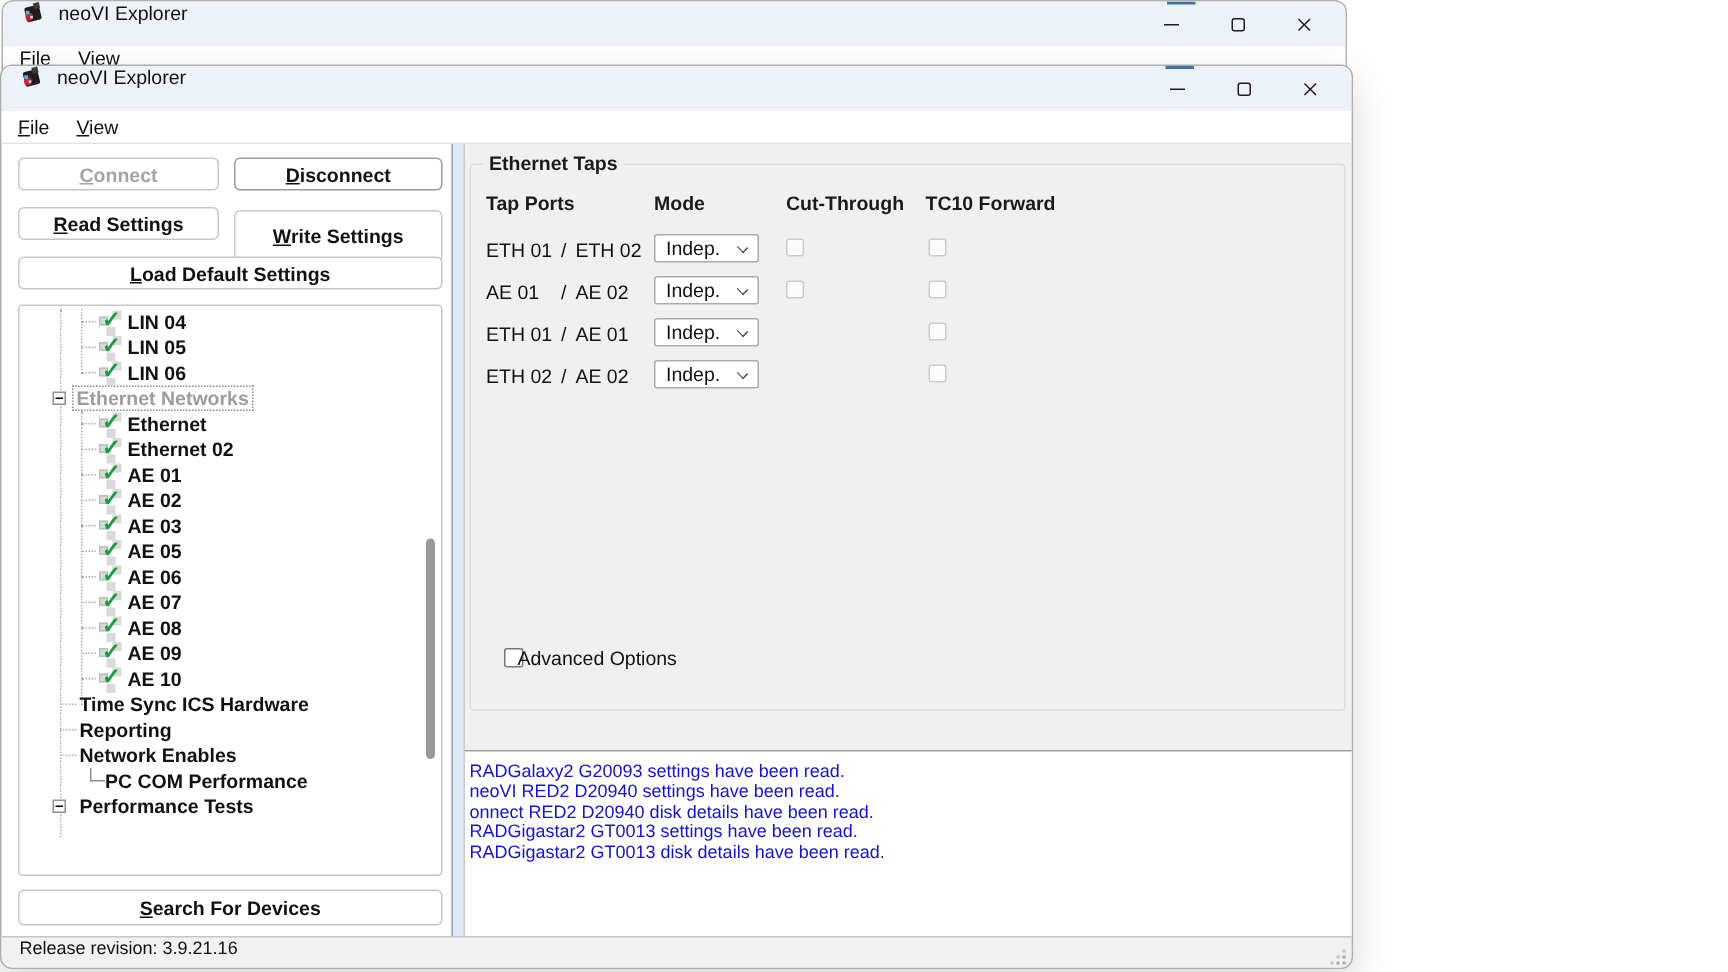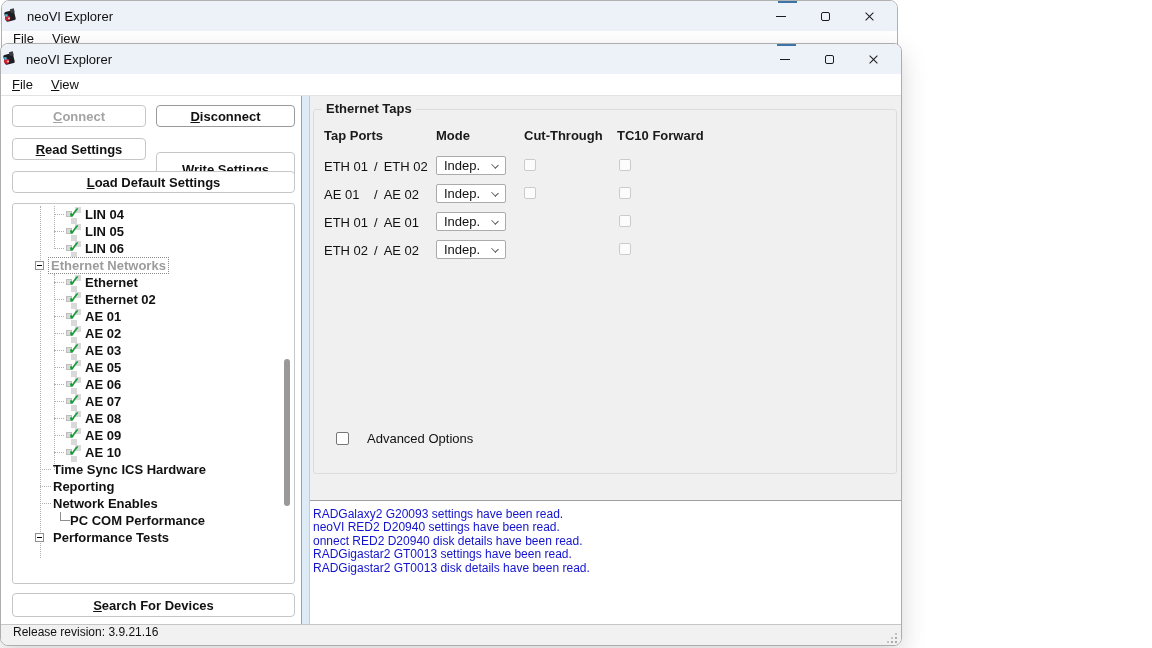--- a/index.html
+++ b/index.html
@@ -8,21 +8,21 @@
   body { position:relative; }
 
   
   .backwin { position:absolute; left:1px; top:0; width:897px; height:73px;
              border:1px solid #b1b1b1; border-radius:8px 8px 0 0; background:#fff;
              overflow:hidden; z-index:1; }
   .win { position:absolute; left:0; top:43px; width:902px; height:603px;
          border:1px solid #adadad; border-radius:8px; background:#fff;
          box-shadow:0 10px 26px rgba(0,0,0,.16); overflow:hidden; z-index:2; }
   .titlebar { position:relative; height:30px; background:#edf2f9; display:flex;
-              align-items:center; gap:9px; font-size:13px; }
+              align-items:flex-start; padding-left:12px; gap:9px; font-size:13px; }
   .accent { position:absolute; top:0; left:776px; width:19px; height:2px; background:#3c74a8; z-index:6; }
   .app-icon { width:16px; height:16px; flex:0 0 16px; }
   .ctrls { position:absolute; right:6px; top:0; height:30px; display:flex; }
   .ctrl { width:44px; display:flex; align-items:center; justify-content:center; }
   .g-min { width:10px; height:1px; background:#1c1c1c; }
   .g-max { width:9px; height:9px; border:1px solid #1c1c1c; border-radius:2px; }
   .g-close { position:relative; width:11px; height:11px; }
   .g-close::before, .g-close::after { content:""; position:absolute; left:0; top:5px;
         width:11px; height:1px; background:#1c1c1c; }
   .g-close::before { transform:rotate(45deg); }
@@ -35,21 +35,21 @@
   .menu-item { padding:0 2px; }
 
   
   .left-panel { position:absolute; left:1px; top:52px; width:299px; height:528px; background:#fff; }
   .btn { position:absolute; background:#fff; border:1px solid #c6c6c6; border-radius:4px;
          font-weight:700; font-size:13px; display:flex; align-items:center;
          justify-content:center; color:#111; cursor:default; }
   .btn-connect { left:10px; top:9px;  width:134px; height:22px; color:#a3a3a3; }
   .btn-disconnect { left:154px; top:9px; width:139px; height:22px; border-color:#9a9a9a; }
   .btn-read { left:10px; top:42px; width:134px; height:22px; }
-  .btn-write { left:154px; top:56px; width:139px; height:35px; }
+  .btn-write { left:154px; top:44px; width:139px; height:35px; }
   .btn-load { left:10px; top:75px; width:283px; height:22px; }
   .btn-search { left:10px; top:497px; width:283px; height:24px; }
 
   .tree { position:absolute; left:10px; top:107px; width:283px; height:381px;
           border:1px solid #c6c6c6; border-radius:3px; background:#fff; overflow:hidden; }
   .tree-rows { position:absolute; left:0; top:2px; right:0; }
   .vguide { position:absolute; width:0; border-left:1px dotted #b0b0b0; }
   .vg1 { left:27px; top:2px; height:352px; }
   .vg2 { left:41px; top:2px; height:43px; }
   .vg3 { left:41px; top:70px; height:196px; }
@@ -100,21 +100,21 @@
   .combo { position:absolute; left:122px; top:0; width:70px; height:19px; background:#fff;
           border:1px solid #ababab; border-radius:2px; padding:1px 0 0 7px; font-size:13px; }
   .chev { position:absolute; right:7px; top:5px; width:6px; height:6px;
           border-right:1px solid #505050; border-bottom:1px solid #505050;
           transform:rotate(45deg) scaleY(.8); }
   .cb { position:absolute; top:3px; width:12px; height:12px; border:1px solid #cbcbcb;
           border-radius:2px; background:#fcfcfc; }
   .cb-cut { left:210px; } .cb-tc { left:305px; }
   .adv-cb { position:absolute; left:22px; top:322px; width:13px; height:13px;
           border:1px solid #767676; border-radius:2px; background:#fff; }
-  .adv-label { position:absolute; left:53px; top:321px; font-size:13px; }
+  .adv-label { position:absolute; left:31px; top:321px; font-size:13px; }
 
   
   .log { position:absolute; left:309px; top:456px; width:592px; height:124px;
          background:#fff; border-top:1px solid #9f9f9f; padding:7px 3px 0 3px; }
   .log-line { font-size:12px; line-height:13.4px; color:#1313cf; white-space:nowrap; }
   .statusbar { position:absolute; left:0; right:0; top:580px; height:23px; background:#f1f1f1;
          border-top:1px solid #c6c6c6; display:flex; align-items:flex-start; padding-left:12px;
          font-weight:400; font-size:12px; }
   .grip { position:absolute; right:3px; bottom:3px; width:12px; height:12px; }
   .grip::before { content:""; position:absolute; right:1px; bottom:1px; width:2px; height:2px;

